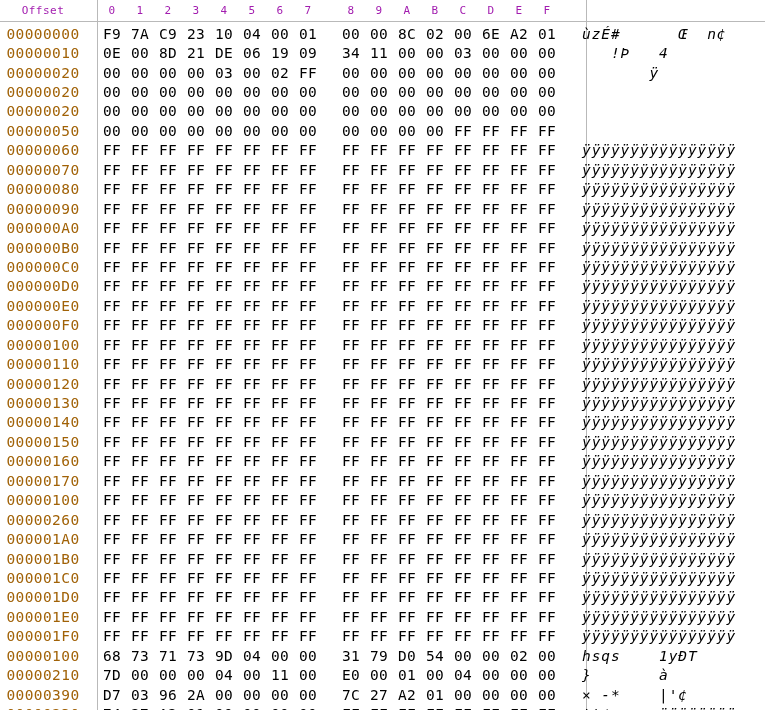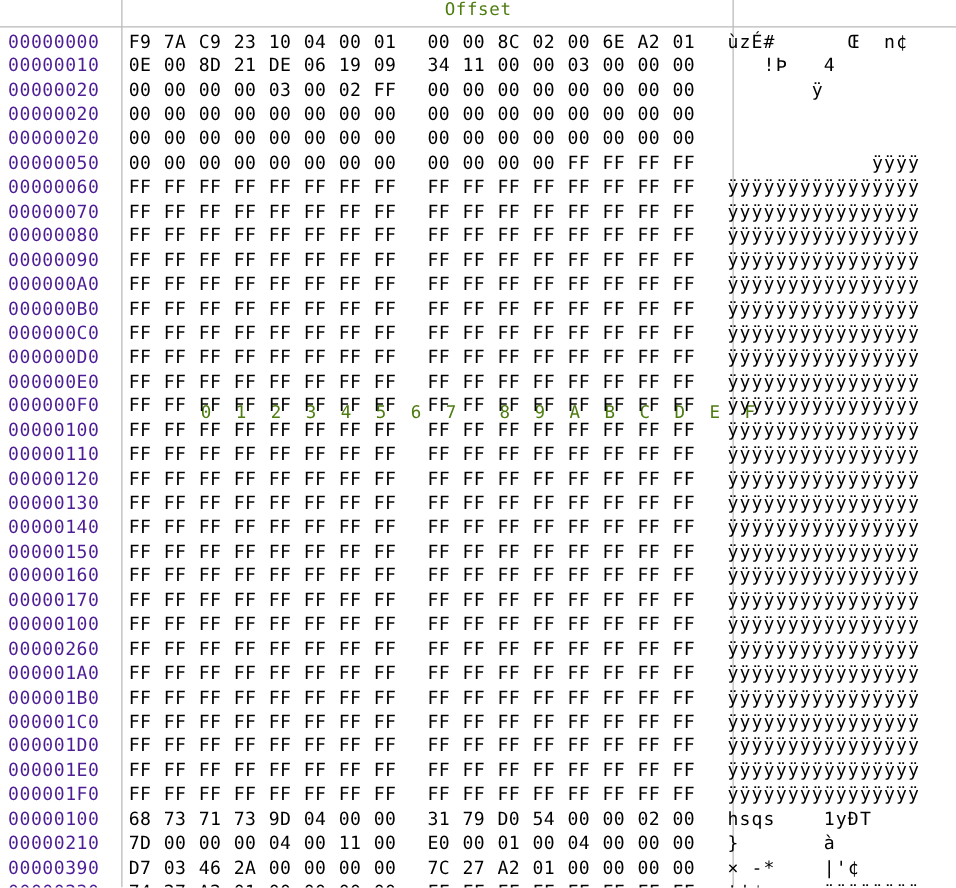--- a/index.html
+++ b/index.html
@@ -32,20 +32,21 @@
     width: 487px;
     display: flex;
     align-items: center;
     padding-left: 12px;
     box-sizing: border-box;
   }
   .col-ascii {
     flex: 0 0 auto;
     padding-left: 9px;
     white-space: pre;
+    font-style: italic;
   }
 
   .vsep-hex {
     position: absolute;
     left: 97px;
     top: 0;
     width: 1px;
     height: 710px;
     background: #b9b9b9;
   }
@@ -65,24 +66,23 @@
     height: 1px;
     background: #b9b9b9;
   }
 
   
   #header-row {
     position: relative;
     display: flex;
     align-items: center;
     height: 21px;
-    font-size: 14px;
-    color: #4d7c0f;
+    font-size: 11px;
+    color: #a21caf;
     letter-spacing: 0.5px;
-    flex-direction: column;
   }
   #header-row .col-hex {
     padding-left: 12px;
   }
   .hdr-label {
     font-weight: normal;
   }
   .hdr-byte {
     width: 28px;
     text-align: center;
@@ -97,21 +97,21 @@
     position: relative;
     padding-top: 3px;
   }
   .hex-row {
     display: flex;
     align-items: center;
     height: 19.45px;
     font-size: 14.5px;
   }
   .offset-cell {
-    color: #4c1d95;
+    color: #a16207;
     letter-spacing: 0.4px;
   }
   .byte {
     width: 28px;
     text-align: center;
     display: inline-block;
     color: #000000;
     letter-spacing: 0.3px;
   }
   .byte.gap-left {
@@ -281,21 +281,20 @@
           <span class="byte">00</span>
           <span class="byte gap-left">00</span>
           <span class="byte">00</span>
           <span class="byte">00</span>
           <span class="byte">00</span>
           <span class="byte">FF</span>
           <span class="byte">FF</span>
           <span class="byte">FF</span>
           <span class="byte">FF</span>
         </div>
-        <div class="col-ascii ascii-cell">            ÿÿÿÿ</div>
       </div>
       <div class="hex-row">
         <div class="col-offset offset-cell">00000060</div>
         <div class="col-hex">
           <span class="byte">FF</span>
           <span class="byte">FF</span>
           <span class="byte">FF</span>
           <span class="byte">FF</span>
           <span class="byte">FF</span>
           <span class="byte">FF</span>
@@ -904,21 +903,21 @@
           <span class="byte">00</span>
           <span class="byte">00</span>
         </div>
         <div class="col-ascii ascii-cell">}       à</div>
       </div>
       <div class="hex-row">
         <div class="col-offset offset-cell">00000390</div>
         <div class="col-hex">
           <span class="byte">D7</span>
           <span class="byte">03</span>
-          <span class="byte">46</span>
+          <span class="byte">96</span>
           <span class="byte">2A</span>
           <span class="byte">00</span>
           <span class="byte">00</span>
           <span class="byte">00</span>
           <span class="byte">00</span>
           <span class="byte gap-left">7C</span>
           <span class="byte">27</span>
           <span class="byte">A2</span>
           <span class="byte">01</span>
           <span class="byte">00</span>

